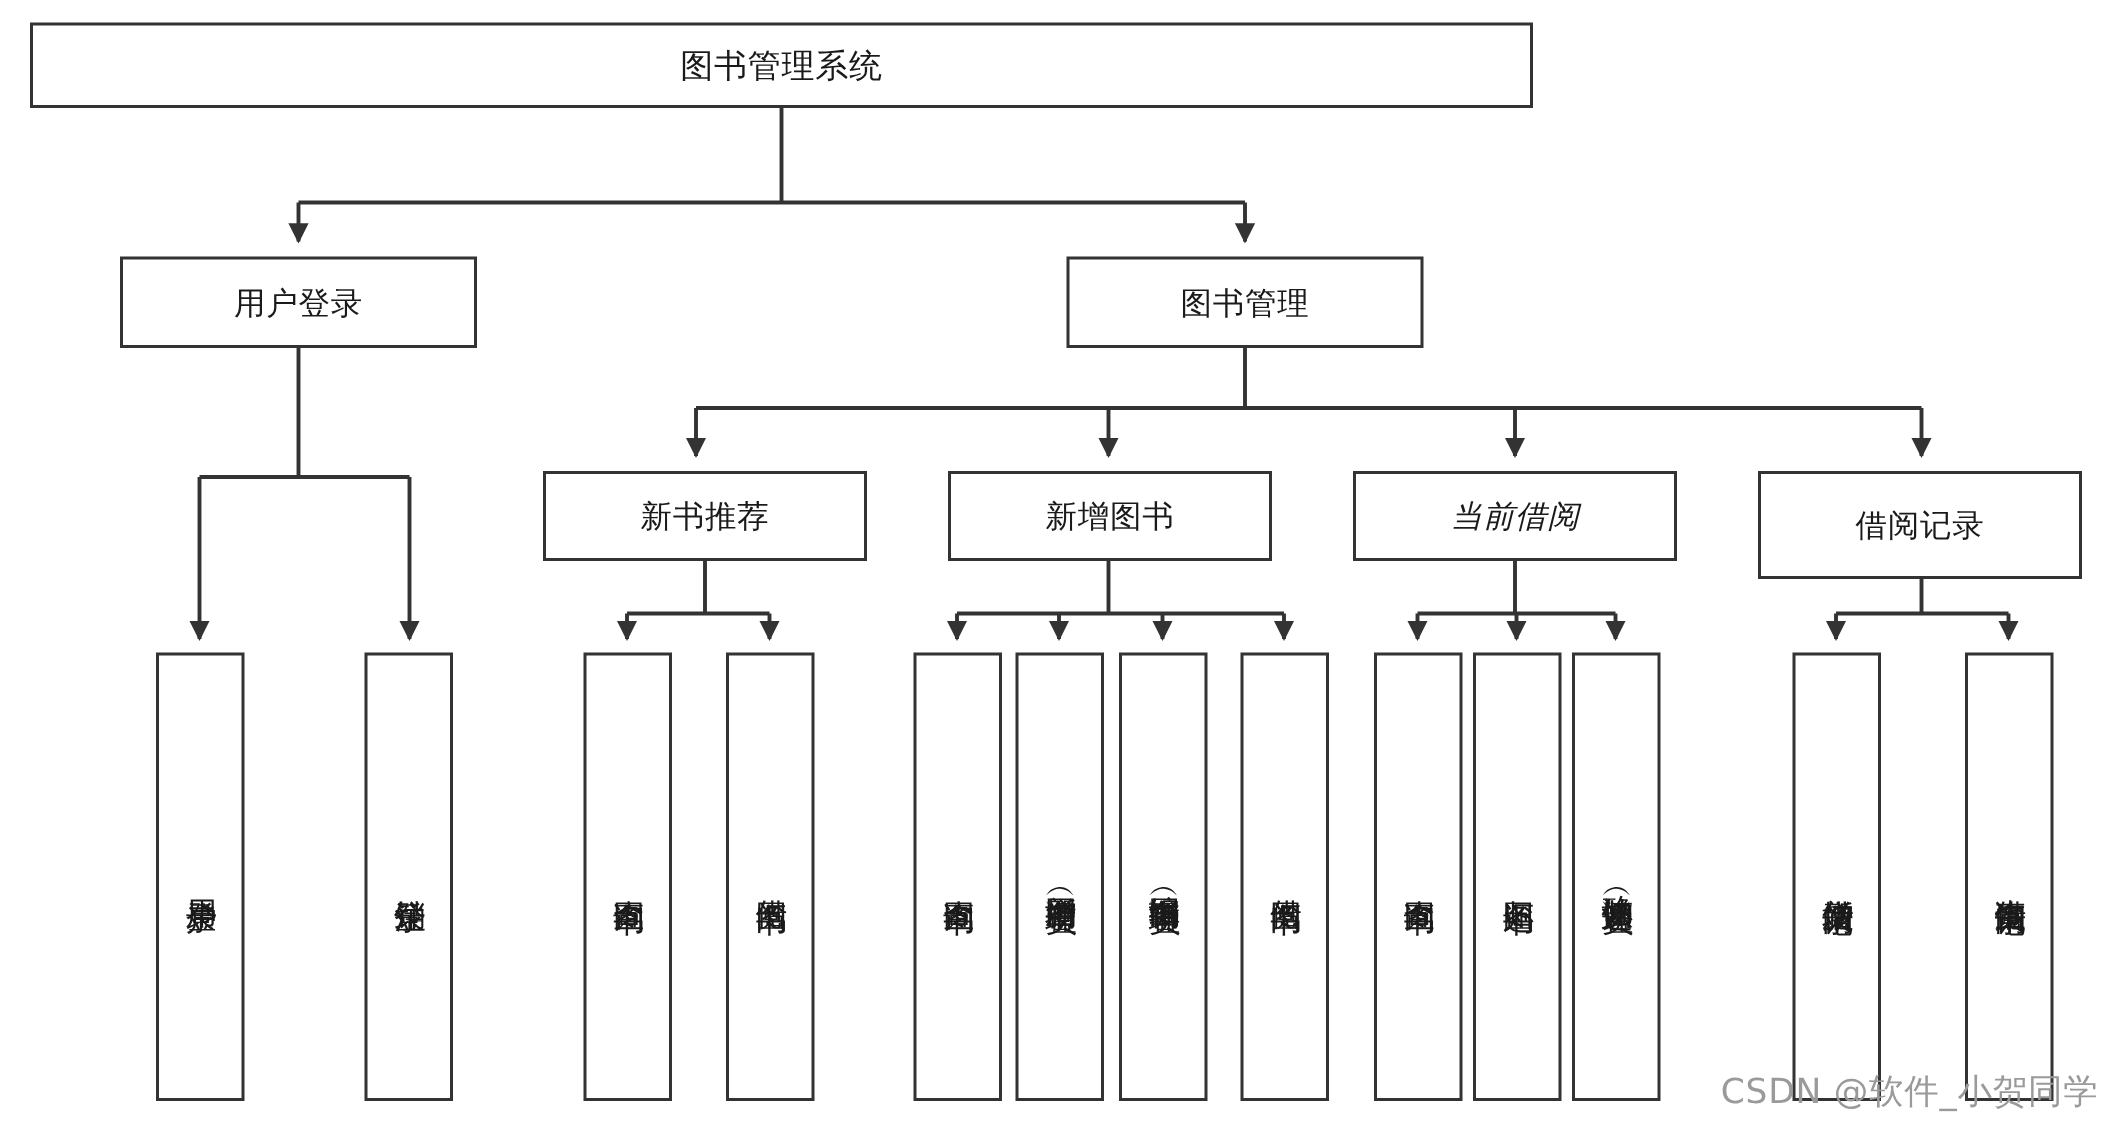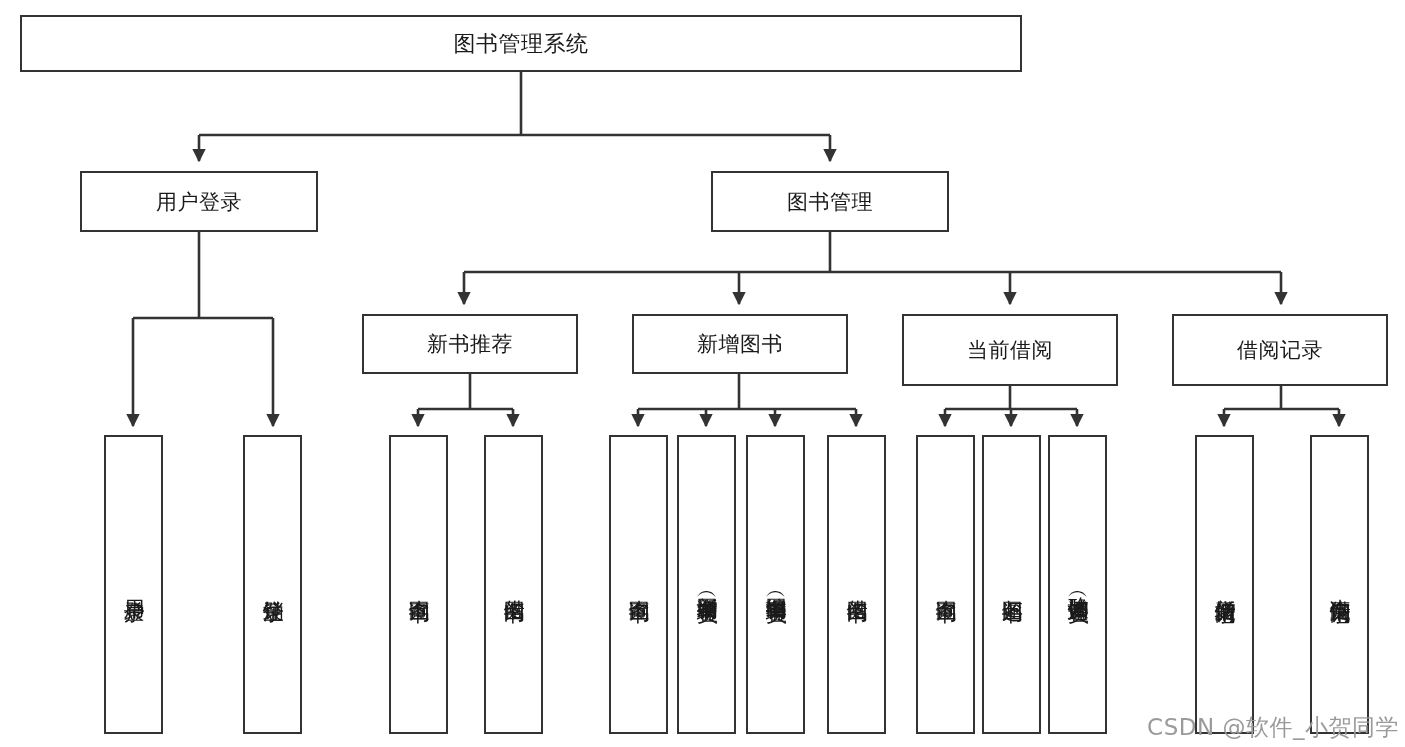--- a/index.html
+++ b/index.html
@@ -134,21 +134,21 @@
   </div>
 
   <div class="node horiz" style="left:362px; top:314px; width:216px; height:60px;font-family:Liberation Mono, monospace;">
     <span class="label">新书推荐</span>
   </div>
 
   <div class="node horiz" style="left:632px; top:314px; width:216px; height:60px;">
     <span class="label">新增图书</span>
   </div>
 
-  <div class="node horiz" style="left:902px; top:314px; width:216px; height:72px;">
+  <div class="node horiz" style="left:902px; top:314px; width:216px; height:60px;font-style:italic;">
     <span class="label">当前借阅</span>
   </div>
 
   <div class="node horiz" style="left:1172px; top:314px; width:216px; height:72px;">
     <span class="label">借阅记录</span>
   </div>
 
   <div class="node vert" style="left:104px; top:435px; width:59px; height:299px;">
     <span class="label">用户登录</span>
   </div>

